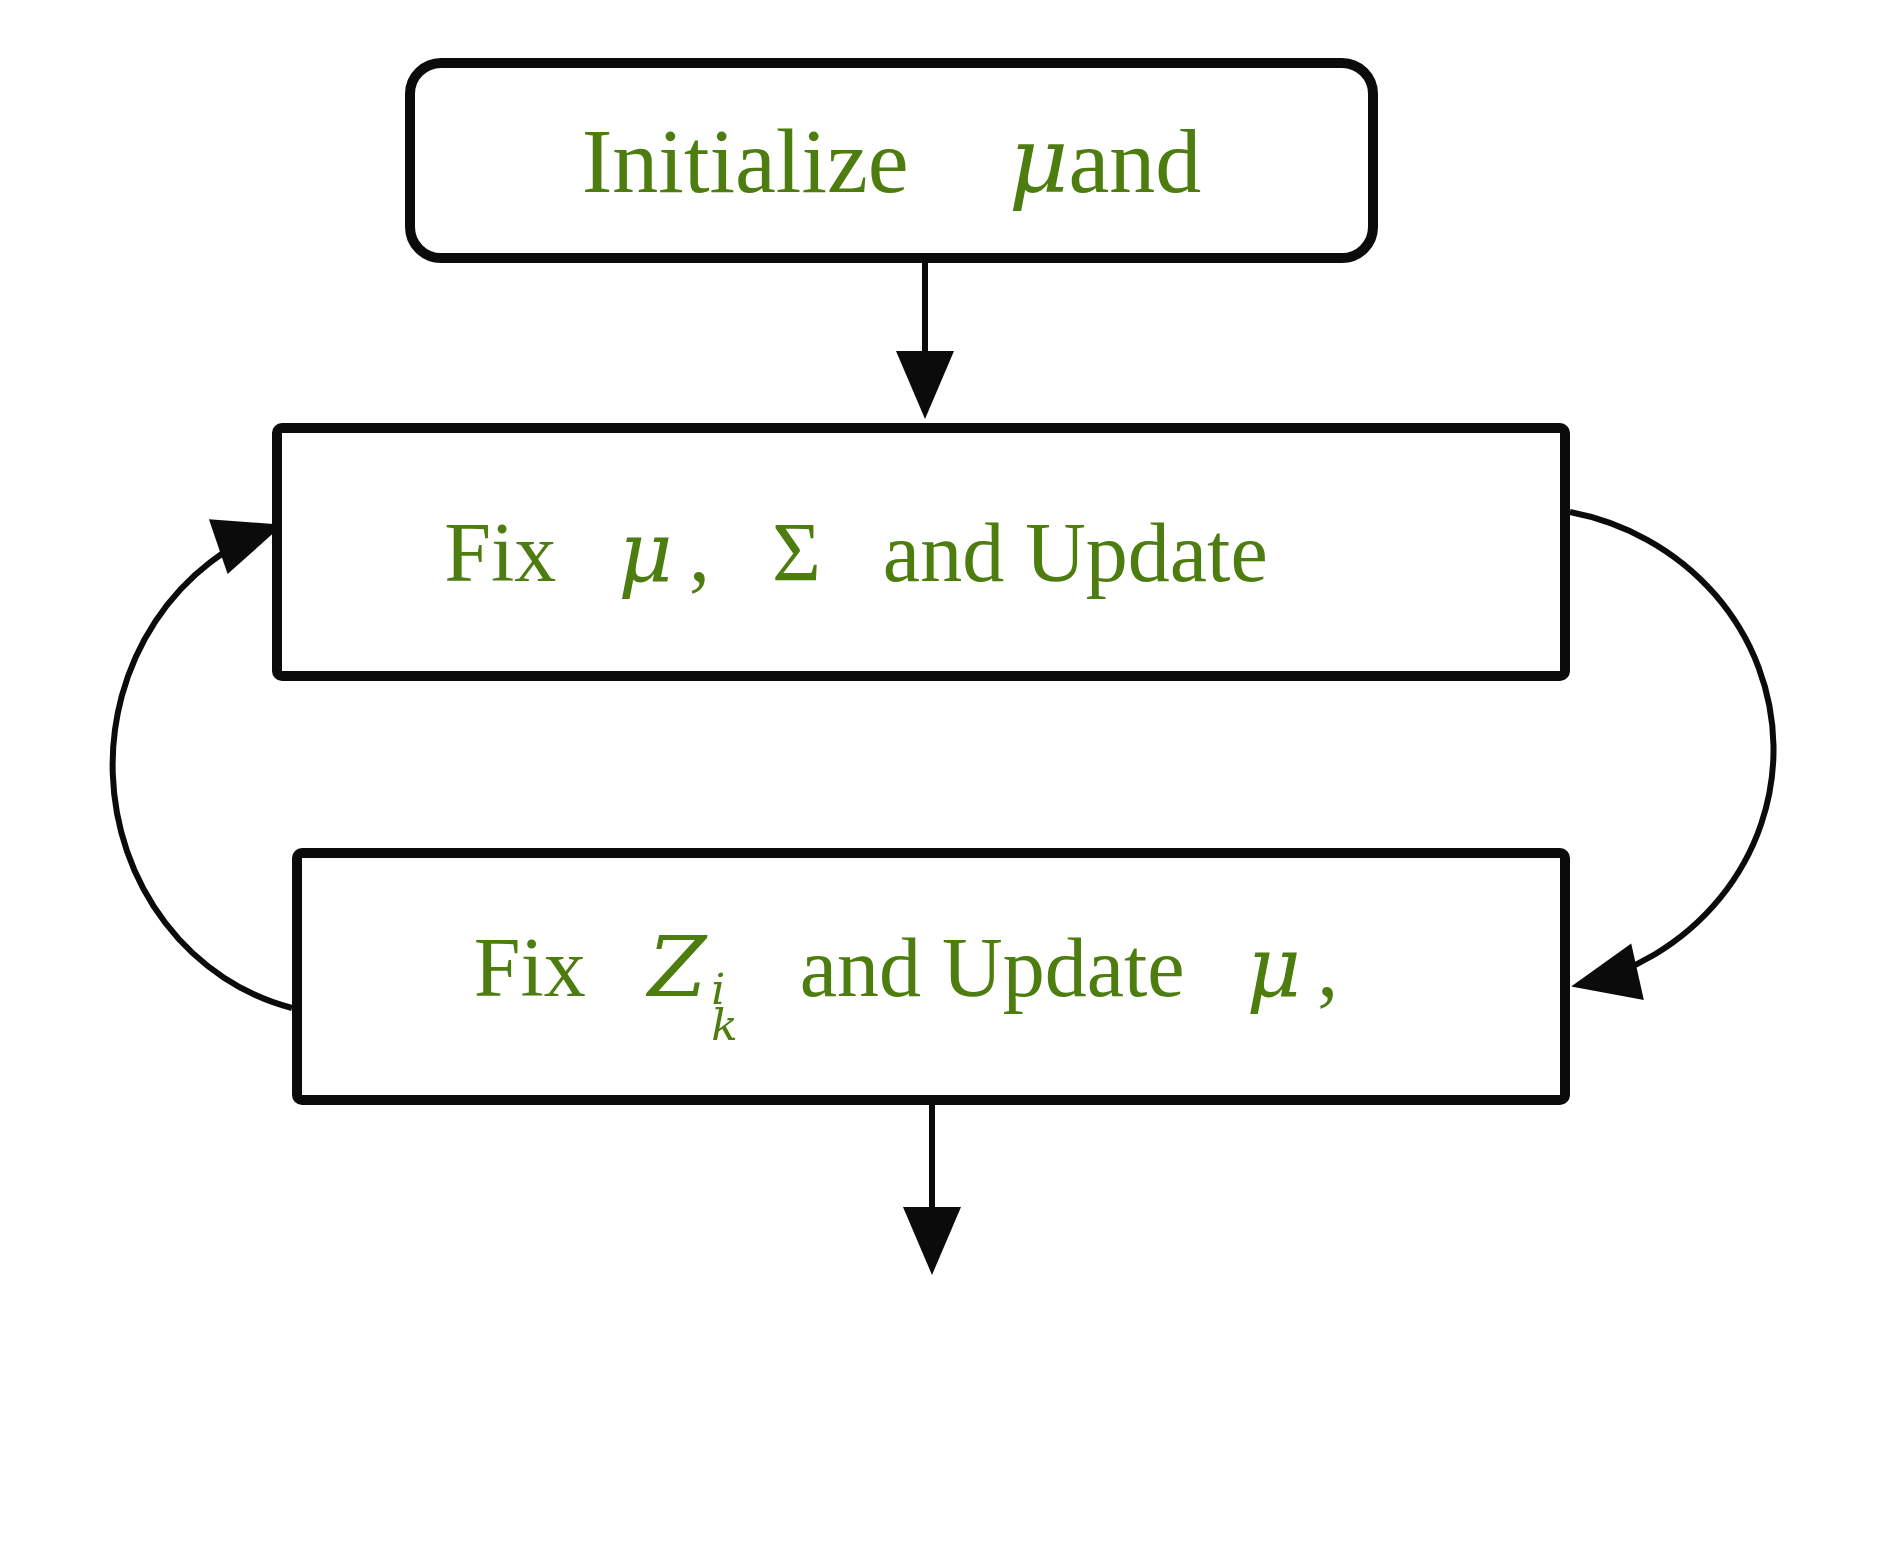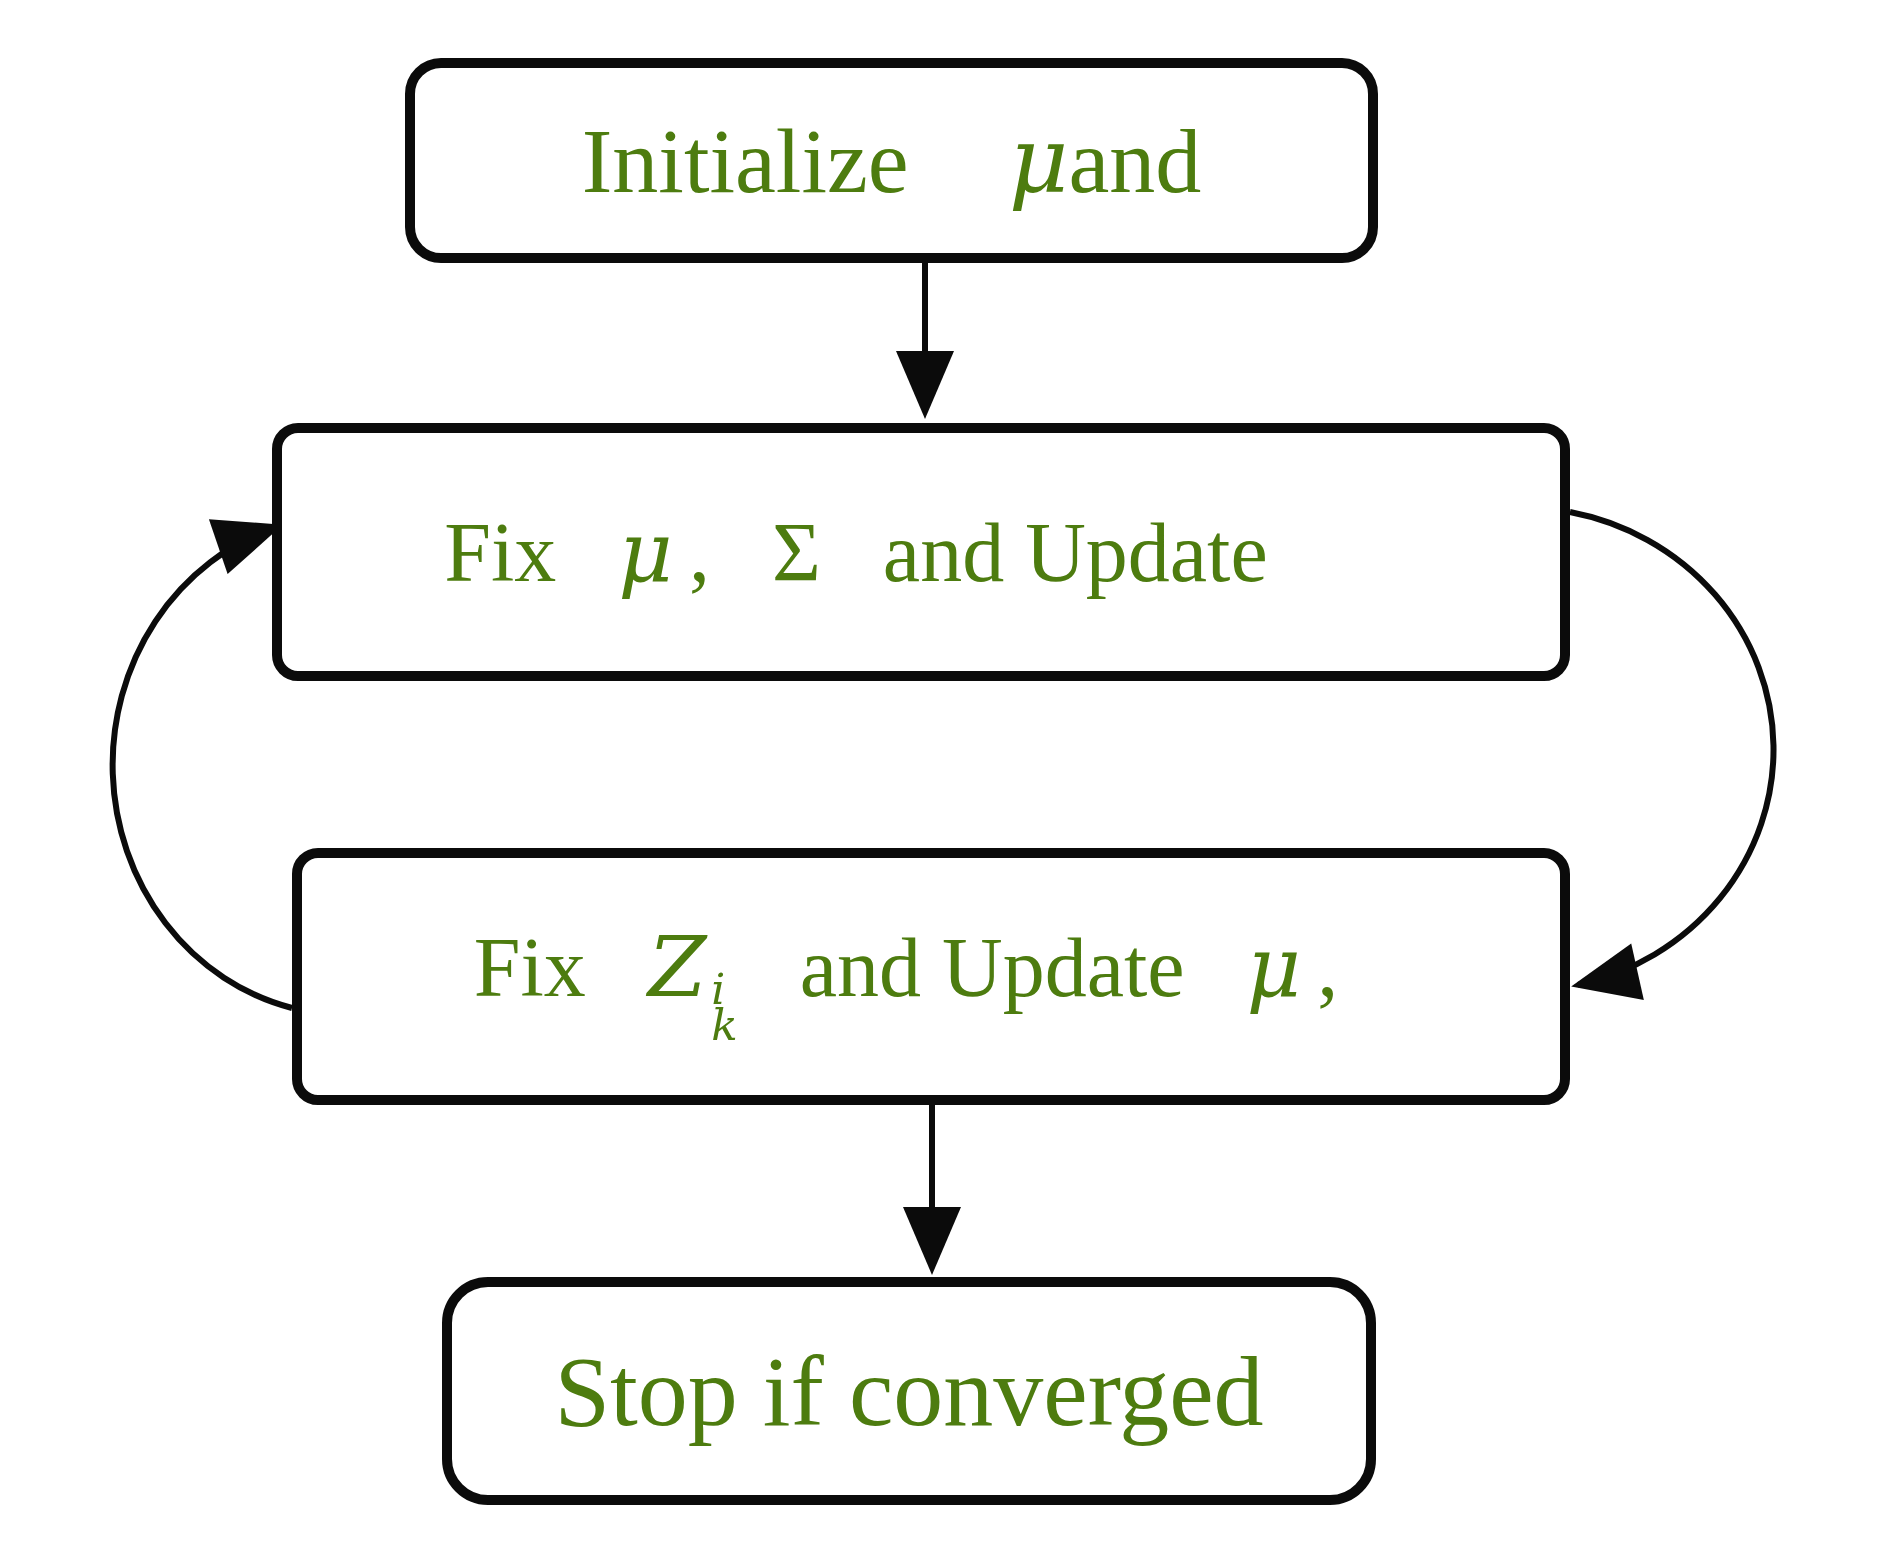--- a/index.html
+++ b/index.html
@@ -10,21 +10,21 @@
     background: #ffffff;
     overflow: hidden;
     font-family: "Liberation Serif", "DejaVu Serif", serif;
     color: #4d7c0f;
   }
   .fbox {
     position: absolute;
     box-sizing: border-box;
     border: 10px solid #0b0b0b;
     background: #ffffff;
-    border-radius: 26px;
+    border-radius: 10px;
     display: flex;
     align-items: center;
     justify-content: center;
     white-space: nowrap;
   }
   #box-initialize { left: 405px; top: 58px;  width: 973px;  height: 205px; font-size: 92px;  border-radius: 36px; }
   #box-fix-z      { left: 272px; top: 423px; width: 1298px; height: 258px; font-size: 84px;  }
   #box-fix-mu     { left: 292px; top: 848px; width: 1278px; height: 257px; font-size: 84px;  }
   #box-stop       { left: 442px; top: 1277px; width: 934px; height: 228px; font-size: 100px; border-radius: 46px; }
 
@@ -104,19 +104,14 @@
       <span class="zstack">
         <span>i</span>
         <span>k</span>
       </span>
       <span class="gap-md">and Update</span>
       <span class="math gap-md">μ</span>
       <span class="gap-sm">,</span>
     </span>
   </div>
 
-  <div class="fbox" id="box-stop">
-    <span class="content">
-      <span>Stop if converged</span>
-    </span>
-  </div>
 
 </div>
 
 </body></html>

